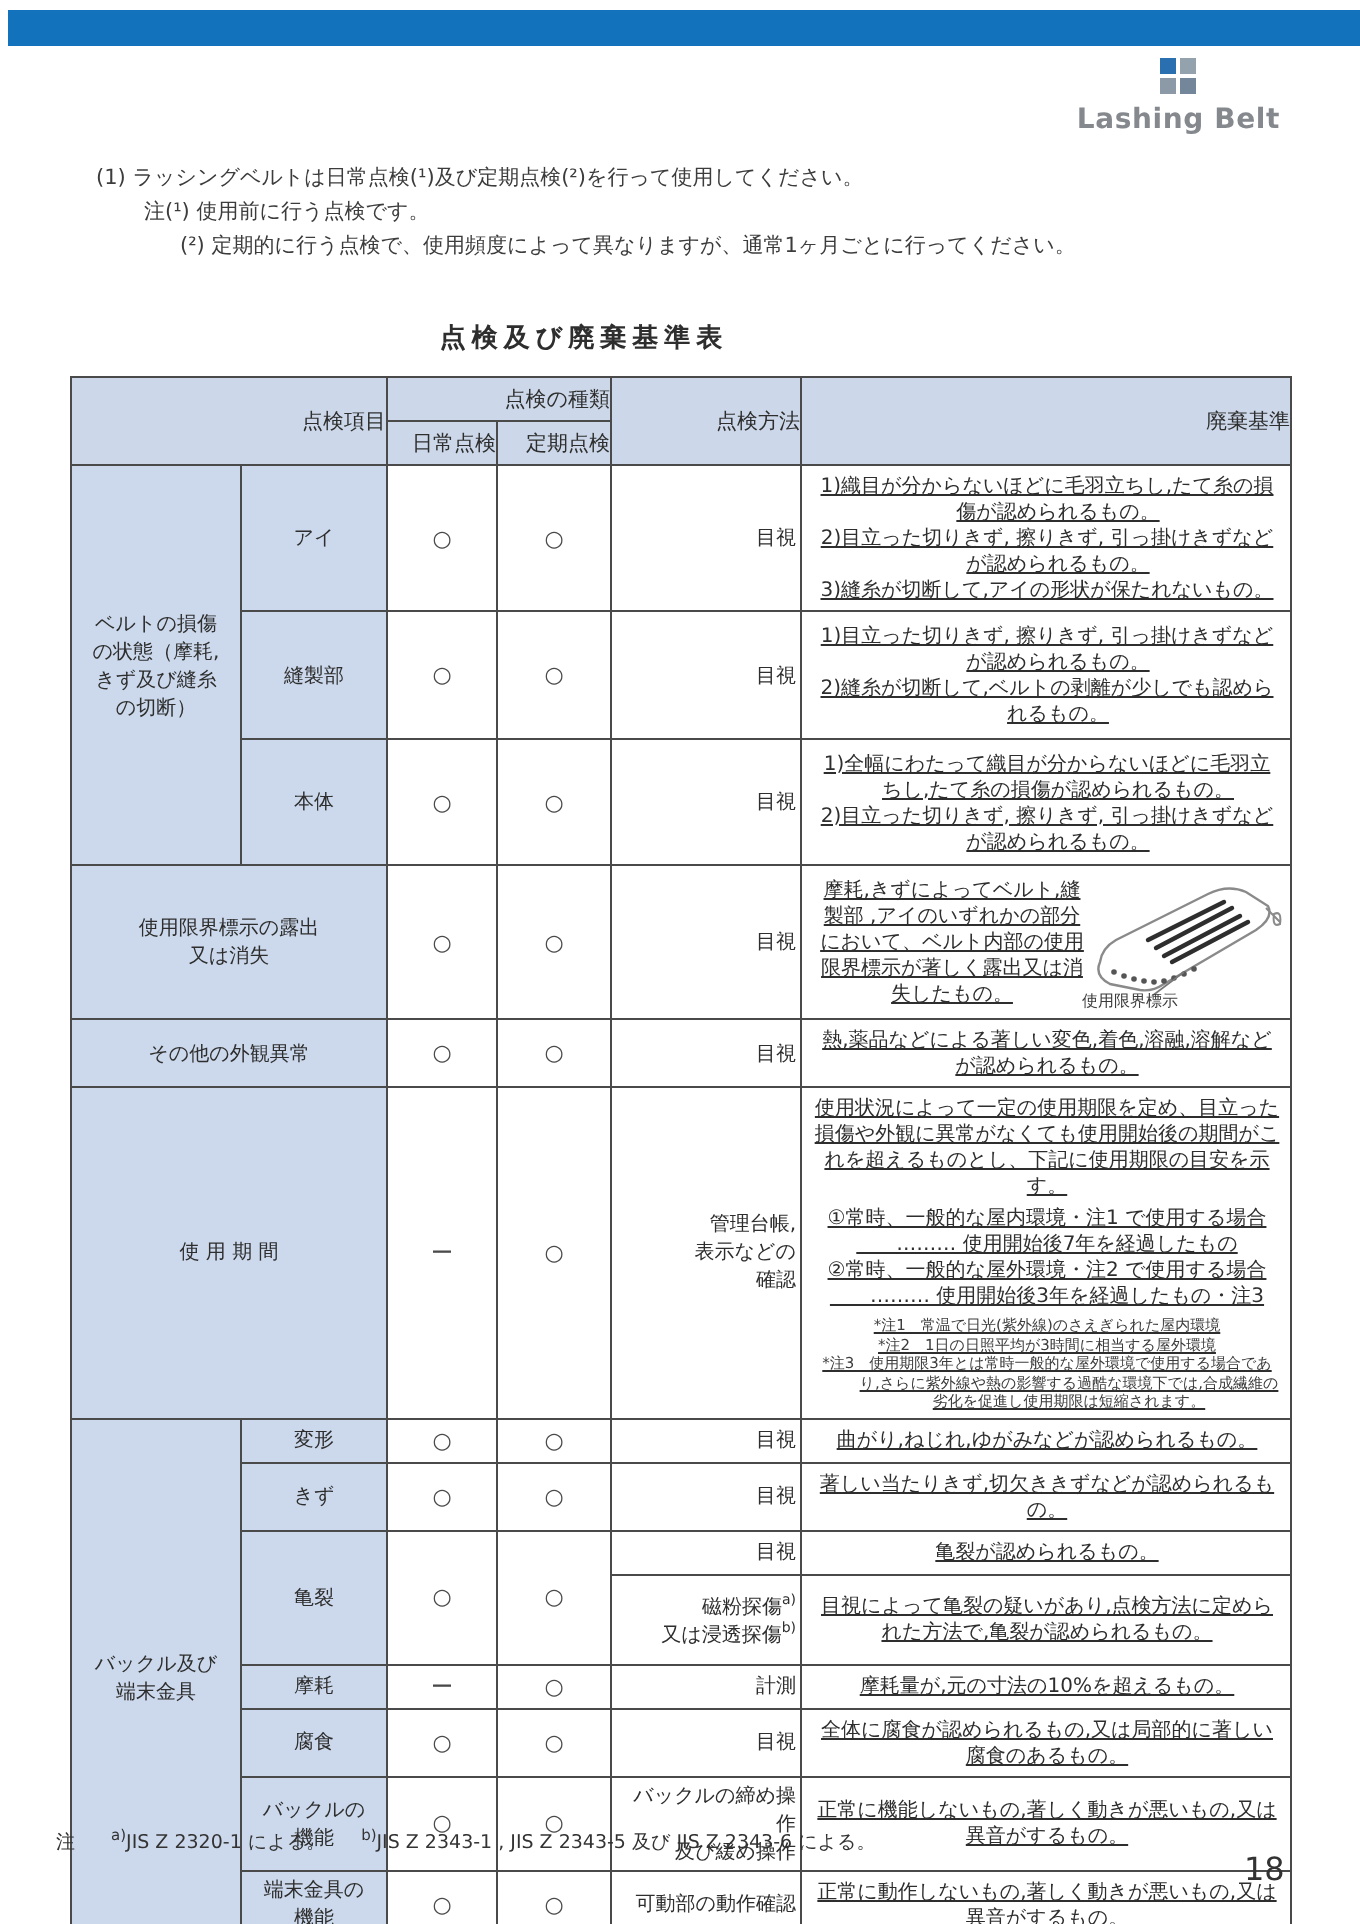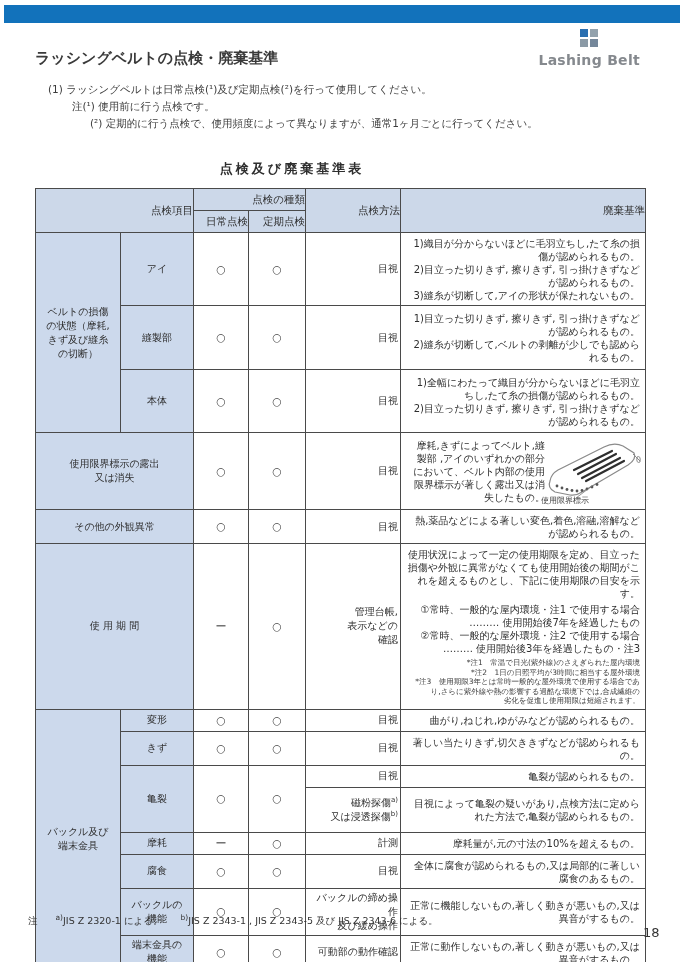--- a/index.html
+++ b/index.html
@@ -23,57 +23,56 @@
   .table-title { position:absolute; top:160px; left:0; width:584px; text-align:center;
     font-size:13px; font-weight:bold; letter-spacing:3px; color:#2e2e2e; }
 
   table.main { position:absolute; left:35px; top:188px; width:610px;
     border-collapse:collapse; table-layout:fixed; border:1.5px solid #3d3d3d; }
   table.main td, table.main th { border:1px solid #4a4a4a; vertical-align:middle; overflow:hidden; }
   .hd { background:#ccd8e9; text-align:right; font-size:10.5px; font-weight:normal; color:#2e2e2e; }
   .lbl { background:#ccd9ec; text-align:center; font-size:10px; color:#2e2e2e; padding:2px; }
   .mark { text-align:center; font-size:11px; color:#4a4a4a; background:#fff; }
   .method { text-align:right; font-size:10px; color:#2e2e2e; background:#fff; padding:2px; }
-  .crit { font-size:10px; line-height:13px; color:#2e2e2e; background:#fff; padding:4px 5px 3px 6px; vertical-align:top; text-align:right; }
+  .crit { font-size:10px; line-height:13px; color:#2e2e2e; background:#fff; padding:4px 5px 3px 6px; vertical-align:top; text-align:center;text-decoration:underline; }
   .cl { padding-left:11px; text-indent:-11px; }
   .ml { white-space:pre-line;margin-top:42px; }
   sup { font-size:7px; }
 
   .limit-cell { position:relative; }
   .limit-text { width:138px; }
   .belt-svg { position:absolute; right:1px; top:3px; }
 
   .period-intro { margin-bottom:3px; }
   .period-cases { white-space:pre-line; margin-bottom:3px; }
   .period-notes { font-size:7.5px; line-height:9.6px; color:#3c3c3c; }
   .period-notes .nl { padding-left:22px; text-indent:-22px; }
 
   .footnote { position:absolute; left:28px; top:913px; font-size:9.5px; color:#333; }
   .footnote sup { font-size:7.5px; }
   .footnote .gap { display:inline-block; width:18px; }
-  .pageno { position:absolute; left:622px; top:925px; font-size:13px; color:#333;margin-left:21px; }
+  .pageno { position:absolute; left:622px; top:925px; font-size:16px; color:#333; }
 </style>
 </head>
 <body>
 
 <div class="page">
 
   <div class="topbar"></div>
 
   <div class="brand">
     <div class="brand-squares">
       <div class="sq1"></div>
       <div class="sq2"></div>
       <div class="sq3"></div>
       <div class="sq4"></div>
     </div>
     <span class="brand-name">Lashing Belt</span>
   </div>
 
-  <h1 class="doc-title">ラッシングベルトの点検・廃棄基準</h1>
 
   <div class="intro">
     <div>(1) ラッシングベルトは日常点検(¹)及び定期点検(²)を行って使用してください。</div>
     <div class="ind1">注(¹) 使用前に行う点検です。</div>
     <div class="ind2">(²) 定期的に行う点検で、使用頻度によって異なりますが、通常1ヶ月ごとに行ってください。</div>
   </div>
 
   <div class="table-title">点検及び廃棄基準表</div>
 
   <table class="main">

